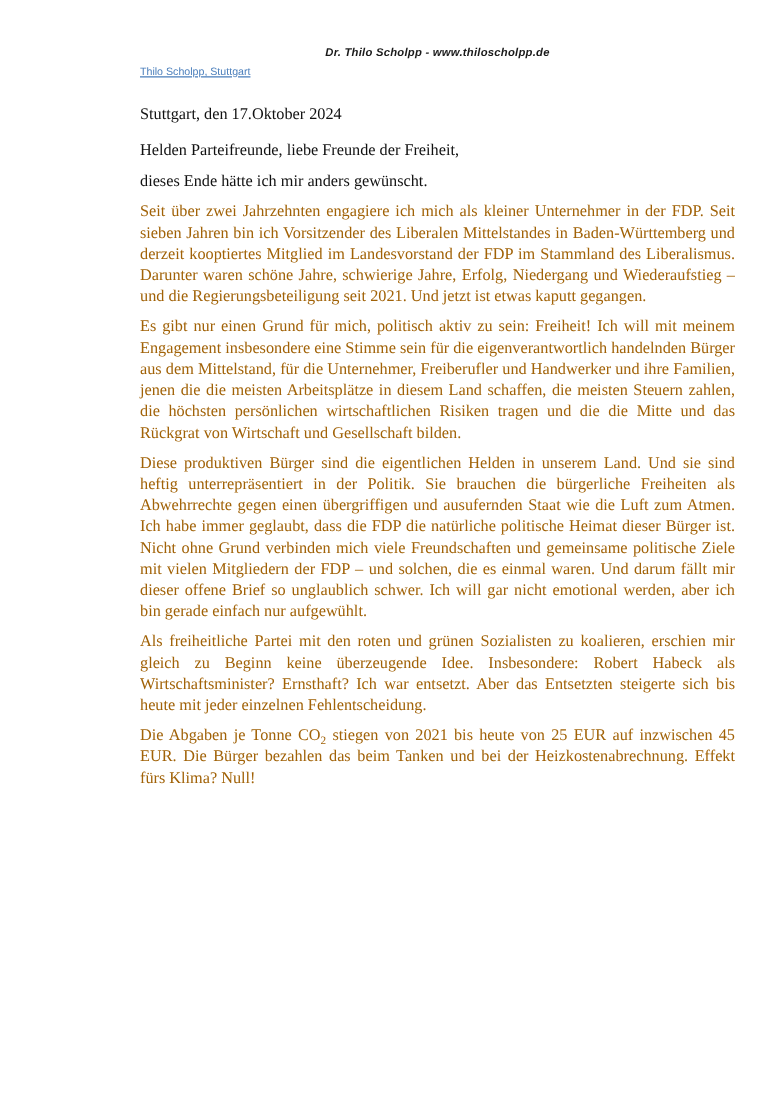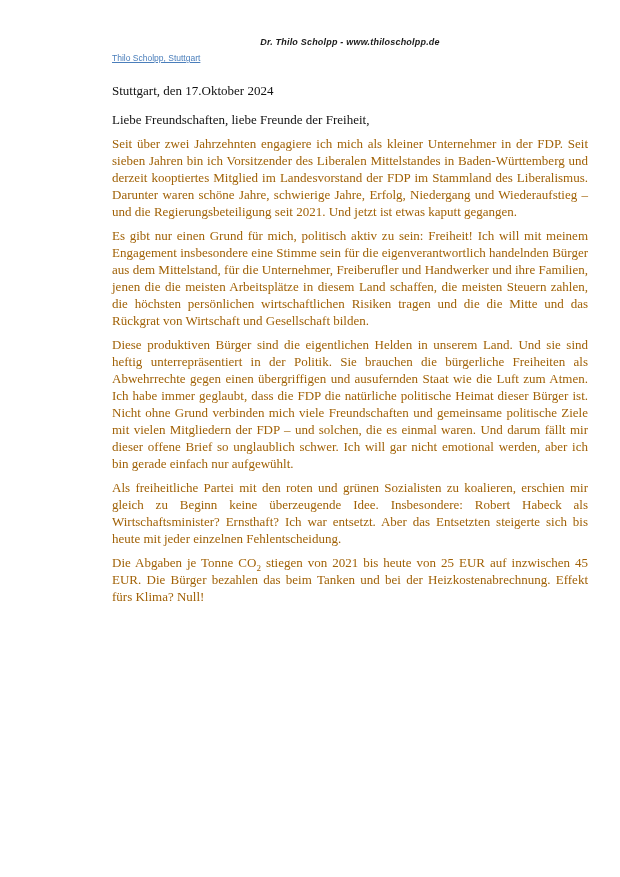--- a/index.html
+++ b/index.html
@@ -83,22 +83,23 @@
 <div class="page">
   <div class="masthead">Dr. Thilo Scholpp - www.thiloscholpp.de</div>
 
   <div class="content">
 
     <a class="sender-link" style="color: rgb(74, 126, 187);">Thilo Scholpp, Stuttgart</a>
 
 
     <div class="dateline">Stuttgart, den 17.Oktober 2024</div>
 
-    <p class="line salutation">Liebe Freundschaften, liebe Freunde der Freiheit,</p>
+    <p class="line salutation">Helden Parteifreunde, liebe Freunde der Freiheit,</p>
 
+    <p class="line">dieses Ende hätte ich mir anders gewünscht.</p>
 
     <p class="para">Seit über zwei Jahrzehnten engagiere ich mich als kleiner Unternehmer in der FDP. Seit sieben Jahren bin ich Vorsitzender des Liberalen Mittelstandes in Baden-Württemberg und derzeit kooptiertes Mitglied im Landesvorstand der FDP im Stammland des Liberalismus. Darunter waren schöne Jahre, schwierige Jahre, Erfolg, Niedergang und Wiederaufstieg – und die Regierungsbeteiligung seit 2021. Und jetzt ist etwas kaputt gegangen.</p>
 
     <p class="para">Es gibt nur einen Grund für mich, politisch aktiv zu sein: Freiheit! Ich will mit meinem Engagement insbesondere eine Stimme sein für die eigenverantwortlich handelnden Bürger aus dem Mittelstand, für die Unternehmer, Freiberufler und Handwerker und ihre Familien, jenen die die meisten Arbeitsplätze in diesem Land schaffen, die meisten Steuern zahlen, die höchsten persönlichen wirtschaftlichen Risiken tragen und die die Mitte und das Rückgrat von Wirtschaft und Gesellschaft bilden.</p>
 
     <p class="para">Diese produktiven Bürger sind die eigentlichen Helden in unserem Land. Und sie sind heftig unterrepräsentiert in der Politik. Sie brauchen die bürgerliche Freiheiten als Abwehrrechte gegen einen übergriffigen und ausufernden Staat wie die Luft zum Atmen. Ich habe immer geglaubt, dass die FDP die natürliche politische Heimat dieser Bürger ist. Nicht ohne Grund verbinden mich viele Freundschaften und gemeinsame politische Ziele mit vielen Mitgliedern der FDP – und solchen, die es einmal waren. Und darum fällt mir dieser offene Brief so unglaublich schwer. Ich will gar nicht emotional werden, aber ich bin gerade einfach nur aufgewühlt.</p>
 
 
     <p class="para">Als freiheitliche Partei mit den roten und grünen Sozialisten zu koalieren, erschien mir gleich zu Beginn keine überzeugende Idee. Insbesondere: Robert Habeck als Wirtschaftsminister? Ernsthaft? Ich war entsetzt. Aber das Entsetzten steigerte sich bis heute mit jeder einzelnen Fehlentscheidung.</p>
 

